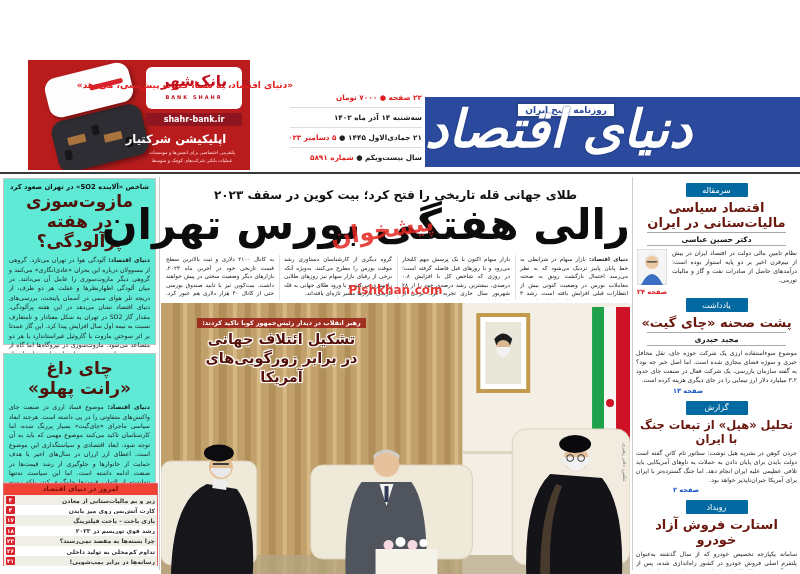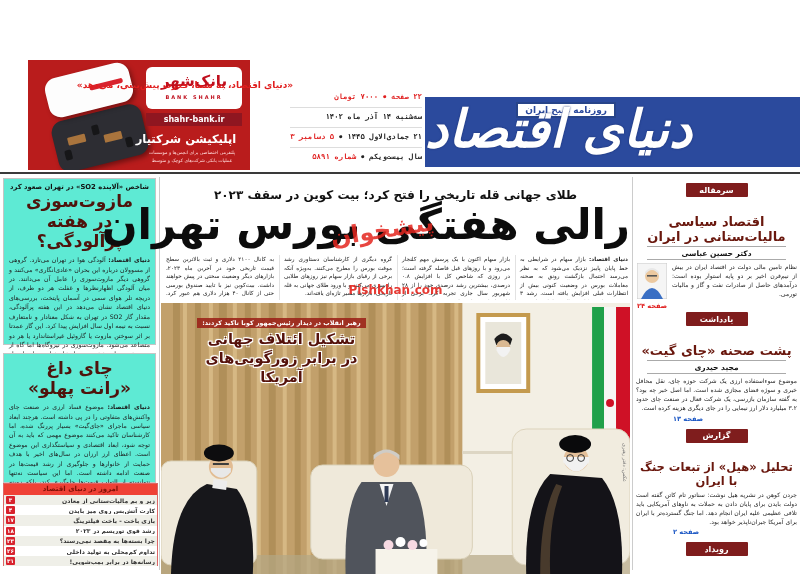--- a/index.html
+++ b/index.html
@@ -10,34 +10,34 @@
 
   
   .banner{position:absolute;left:425px;top:97px;width:421px;height:70px;background:#2b4a9d;}
   .banner-title{position:absolute;left:0;top:-16px;width:100%;text-align:left;color:#fff;
         font-size:52px;font-weight:bold;font-style:italic;line-height:96px;
         text-shadow:0 0 2px #1a2f6e;letter-spacing:-2px;white-space:nowrap;}
   .banner-badge{position:absolute;top:5px;right:230px;background:#fff;color:#2b4a9d;
         border:2px solid #274489;font-size:9px;font-weight:bold;padding:1px 7px;}
   .tagline{position:absolute;top:80px;left:70px;width:230px;color:#e01e1e;font-size:9px;
         font-weight:bold;text-align:center;}
-  .issue-info{position:absolute;top:88px;left:290px;width:132px;font-size:7.3px;font-weight:bold;color:#222;font-family:Liberation Mono, monospace;}
+  .issue-info{position:absolute;top:88px;left:290px;width:132px;font-size:7.3px;font-weight:bold;color:#222;}
   .issue-info .row{height:19px;line-height:19px;border-bottom:1px solid #ddd;text-align:right;
         white-space:nowrap;overflow:hidden;}
   .issue-info .row:last-child{border-bottom:none;}
 
   
   .ad{position:absolute;left:28px;top:60px;width:222px;height:110px;background:#b91c1c;overflow:hidden;}
   .ad-logo{position:absolute;right:8px;top:7px;width:96px;height:42px;background:#fff;border-radius:6px;
         text-align:center;color:#c00f1d;}
   .ad-logo .fa{display:block;font-size:15px;font-weight:bold;line-height:28px;}
   .ad-logo .en{display:block;font-size:5px;font-weight:bold;letter-spacing:2px;line-height:4px;}
   .ad-url{position:absolute;right:8px;top:53px;width:96px;height:13px;background:#8f1620;color:#fff;
         font-size:8px;font-weight:bold;text-align:center;line-height:13px;}
-  .ad-app{position:absolute;right:10px;top:72px;width:108px;color:#fff;font-weight:bold;font-size:11.5px;
+  .ad-app{position:absolute;right:20px;top:72px;width:108px;color:#fff;font-weight:bold;font-size:11.5px;
         text-align:center;}
   .ad-sm{position:absolute;right:4px;width:108px;color:#ffd9d9;font-size:4.6px;text-align:center;}
   .ad-sm.l1{top:90px;} .ad-sm.l2{top:98px;}
   .phone-top{position:absolute;left:18px;top:10px;width:86px;height:40px;background:#fdfdfd;
         border-radius:12px;transform:rotate(-14deg);box-shadow:2px 3px 5px rgba(0,0,0,.35);}
   .phone-top i{position:absolute;right:8px;top:16px;width:34px;height:5px;background:#d8232e;border-radius:2px;}
   .phone-bottom{position:absolute;left:26px;top:52px;width:92px;height:52px;background:#2d2d33;
         border-radius:12px;transform:rotate(-14deg);box-shadow:2px 3px 5px rgba(0,0,0,.4);}
   .desk{position:absolute;background:#a9743d;width:18px;height:8px;border-radius:1px;}
   .chairS{position:absolute;background:#161618;width:7px;height:10px;border-radius:2px;}
@@ -84,21 +84,21 @@
   .photo svg{display:block;}
   .pcap{position:absolute;left:28px;top:7px;width:185px;text-align:center;z-index:4;}
   .pcap .pk{display:inline-block;background:rgba(155,33,24,.88);color:#fff;font-size:6.4px;
         font-weight:bold;padding:1px 5px;margin-bottom:2px;}
   .pcap .l{font-size:14.5px;font-weight:900;color:#55120b;line-height:1.3;
         text-shadow:1px 1px 0 #fff,-1px -1px 0 #fff,1px -1px 0 #fff,-1px 1px 0 #fff,0 0 3px #fff;}
   .pcredit{position:absolute;right:2px;top:140px;writing-mode:vertical-rl;font-size:5px;color:#777;z-index:4;}
 
   
   .rcol{position:absolute;left:636px;top:177px;width:161px;height:393px;overflow:hidden;}
-  .tab{width:62px;margin:6px auto 17px;background:#7f1d1d;color:#fff;font-size:8px;font-weight:bold;
+  .tab{width:62px;margin:6px auto 3px;background:#0369a1;color:#fff;font-size:8px;font-weight:normal;
         text-align:center;padding:2.5px 0;border-radius:1px;}
   .stitle{font-size:13px;font-weight:900;color:#6a180e;text-align:center;letter-spacing:-.5px;}
   .stitle.sm{font-size:11.5px;}
   .sauthor{font-size:7.5px;font-weight:bold;text-align:center;color:#111;border-top:1px solid #aaa;
         border-bottom:1px solid #aaa;width:86%;margin:2px auto;padding:1.5px 0;}
   .sbody{font-size:6.1px;line-height:1.5;text-align:justify;color:#1e1e1e;}
   .apw{float:left;width:32px;margin:1px 4px 0 0;text-align:center;}
   .apw .pref{text-align:center;margin-top:1px;}
 </style>
 </head>

